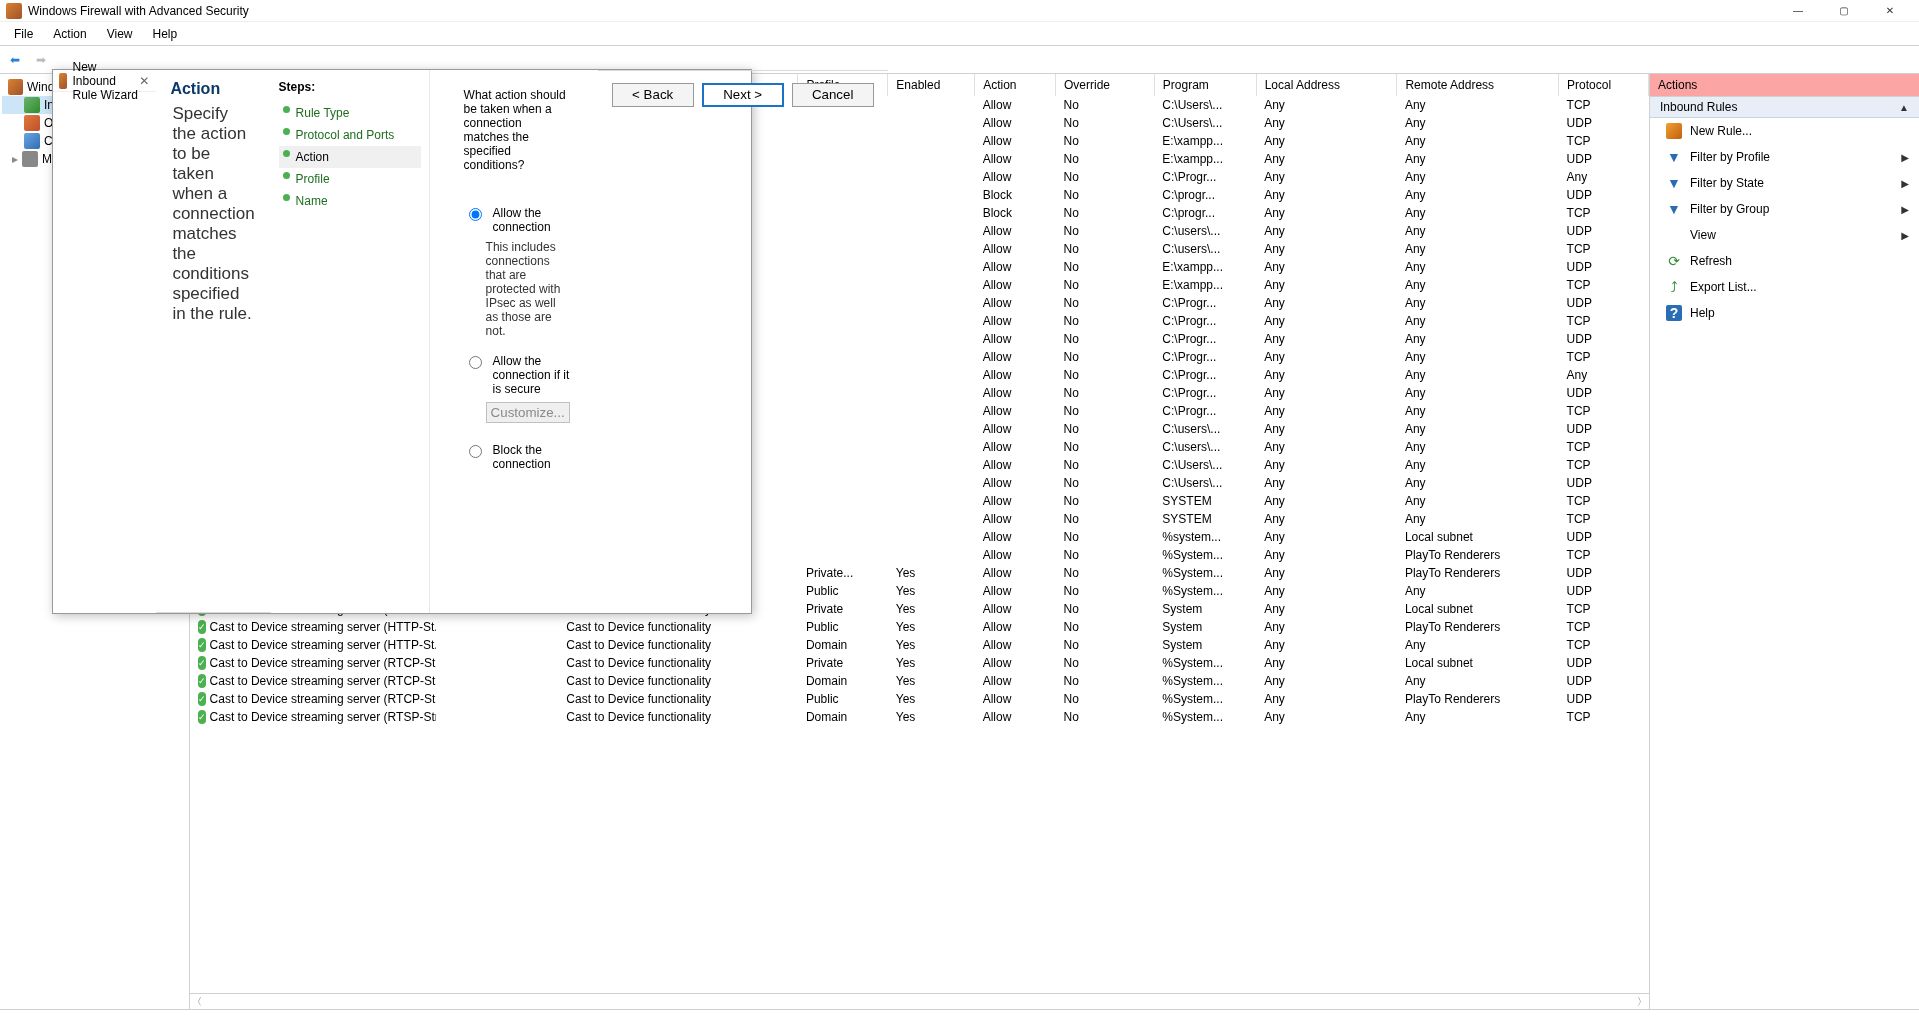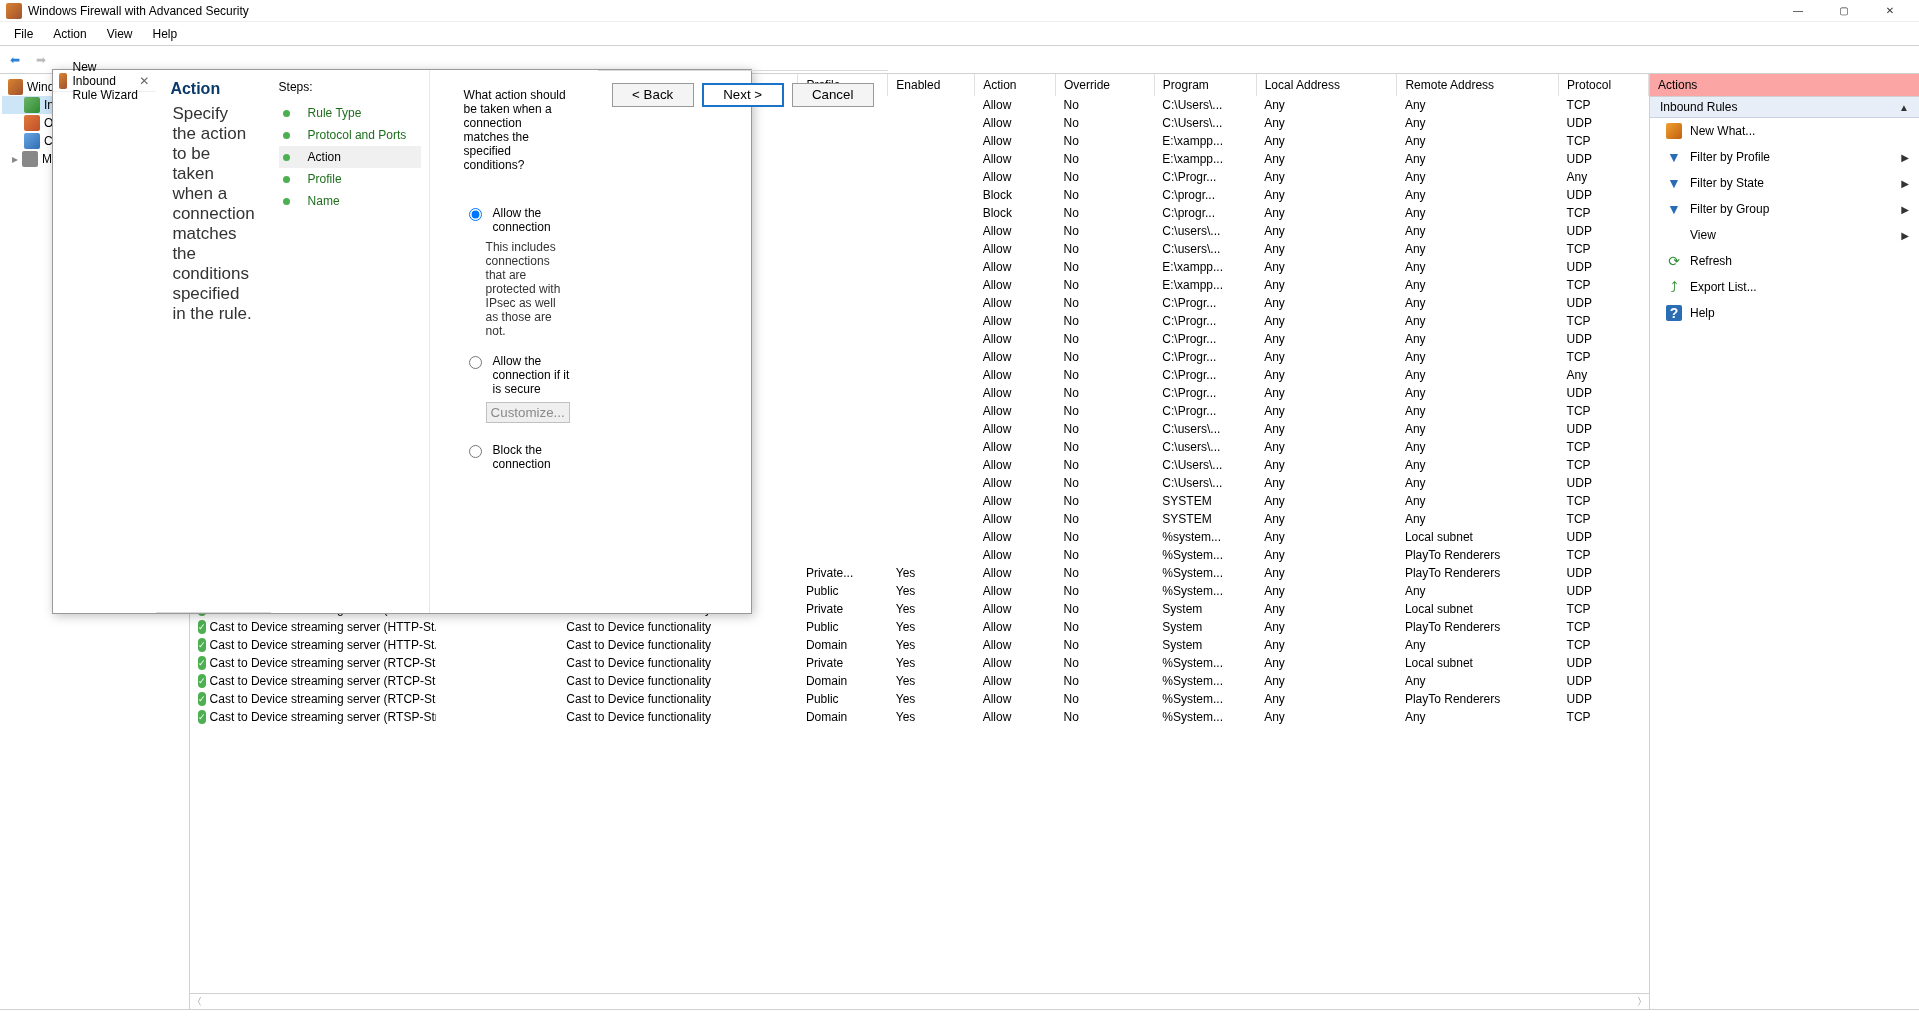--- a/index.html
+++ b/index.html
@@ -46,22 +46,22 @@
 .wizard{position:absolute;left:52px;top:69px;width:700px;height:545px;background:#fff;border:1px solid #999;box-shadow:2px 2px 10px rgba(0,0,0,.25);display:flex;flex-direction:row;z-index:50}
 .wz-title{height:22px;display:flex;align-items:center;padding:0 6px;font-size:12px;border-bottom:1px solid #eee}
 .wz-title .icon{width:16px;height:16px;background:linear-gradient(135deg,#d98330,#a0522d);border-radius:2px;margin-right:6px}
 .wz-title .spacer{flex:1}
 .wz-title .close{width:26px;text-align:center;color:#666}
 .wz-head{padding:10px 14px 12px;border-bottom:1px solid #d9d9d9}
 .wz-head h1{margin:0 0 6px 0;font-size:16px;font-weight:600;color:#0a3a6a}
 .wz-head p{margin:2px;font-size:17px;color:#333}
 .wz-body{flex:1;display:flex}
 .wz-steps{width:158px;padding:10px 8px;font-size:12px}
-.wz-steps .shdr{font-weight:400;margin-bottom:8px}
-.wz-steps .step{display:flex;align-items:center;gap:18px;padding:4px 4px;color:#1e6e1e}
+.wz-steps .shdr{font-weight:700;margin-bottom:8px}
+.wz-steps .step{display:flex;align-items:flex-start;gap:6px;padding:4px 4px;color:#1e6e1e}
 .wz-steps .step .dot{width:7px;height:7px;border-radius:4px;background:#4caf50}
 .wz-steps .step.current{color:#000;background:#f0f0f0}
 .wz-content{flex:1;padding:18px 28px 0 34px;font-size:12px;border-left:1px solid #e8e8e8}
 .wz-content .q{margin-bottom:34px}
 .opt{display:flex;align-items:flex-start;gap:8px;margin-bottom:6px}
 .opt input{margin-top:2px}
 .opt-label{font-weight:400}
 .opt-desc{margin:2px 0 16px 22px;color:#333;max-width:440px}
 .cust{margin:4px 0 20px 22px}
 .cust button{padding:2px 4px;color:#8a8a8a;border:1px solid #c0c0c0;background:#efefef}
@@ -683,21 +683,21 @@
   </div>
 
   <div class="actions">
     <div class="hdr">Actions</div>
     <div class="sub">
       <span>Inbound Rules</span>
       <span class="chev">▲</span>
     </div>
     <div class="act">
       <span class="aicon" style="background:linear-gradient(135deg,#f0a030,#c06010);border-radius:2px"></span>
-      <span>New What...</span>
+      <span>New Rule...</span>
     </div>
     <div class="act">
       <span class="aicon" style="color:#2a6db5">▼</span>
       <span style="flex:1">Filter by Profile</span>
       <span class="chev">▶</span>
     </div>
     <div class="act">
       <span class="aicon" style="color:#2a6db5">▼</span>
       <span style="flex:1">Filter by State</span>
       <span class="chev">▶</span>

